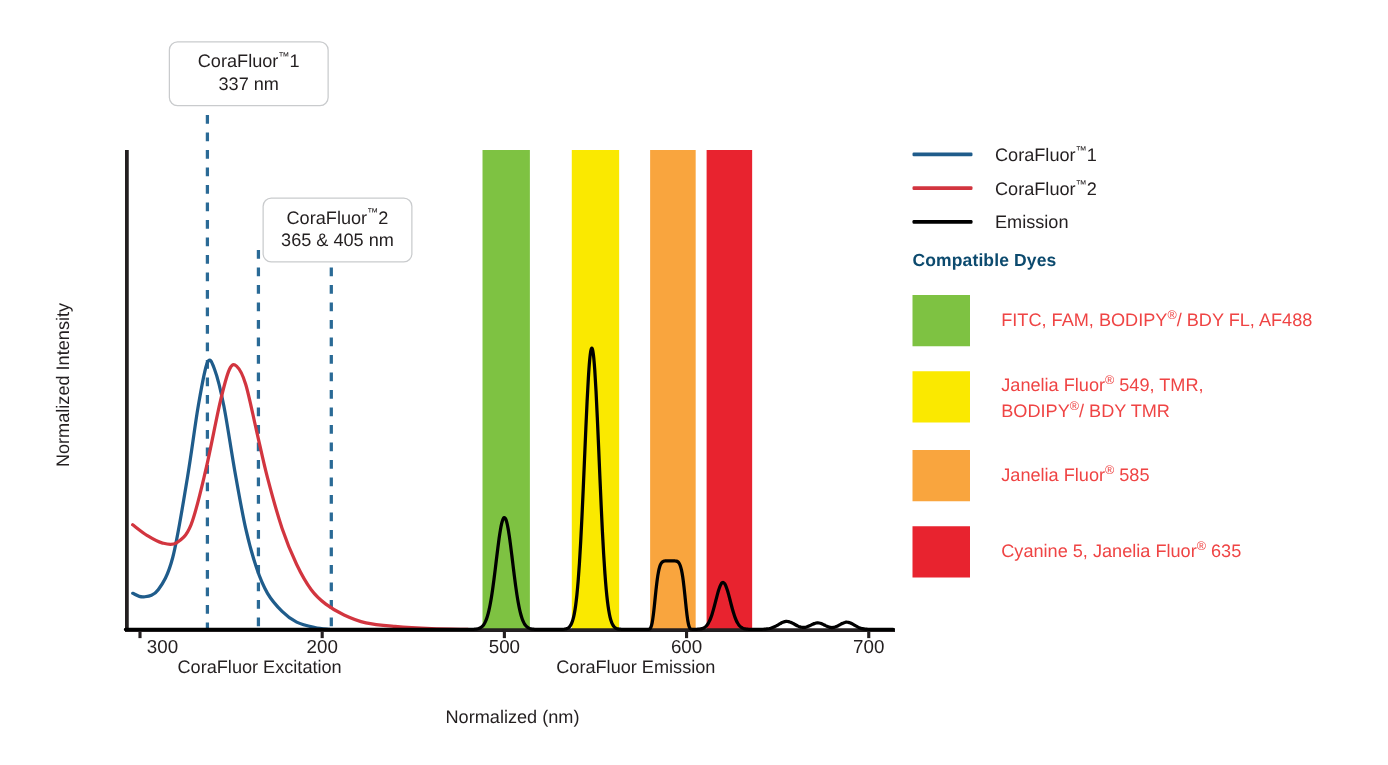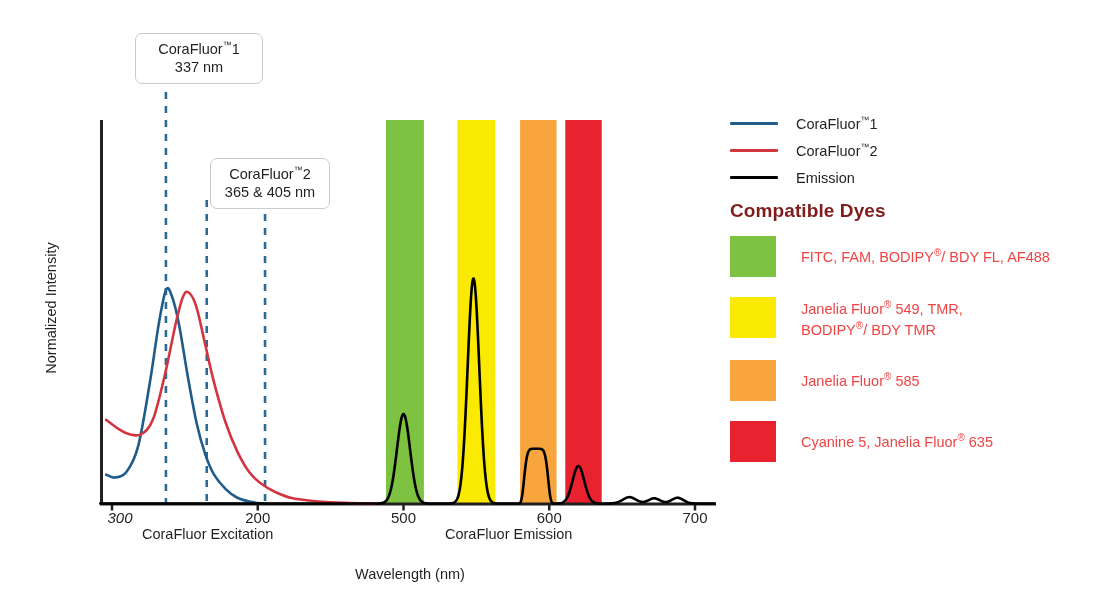--- a/index.html
+++ b/index.html
@@ -42,21 +42,21 @@
     transform:rotate(-90deg);transform-origin:50% 50%;
   }
 
   
   #legend{position:absolute;left:730px;top:110px;width:370px;}
   .leg-row{display:flex;align-items:center;height:27px;}
   .leg-swatch{width:48px;height:3px;flex:0 0 48px;border-radius:1px;}
   .leg-label{margin-left:18px;font-size:14.5px;color:#231f20;white-space:nowrap;}
 
   #dyes-title{
-    position:absolute;left:730px;top:200px;font-size:19px;color:#7f1d1d;
+    position:absolute;left:730px;top:200px;font-size:14px;color:#0c4a6e;
     font-weight:600;letter-spacing:.1px;
   }
   #dyes{position:absolute;left:730px;top:236px;width:372px;}
   .dye-row{display:flex;align-items:flex-start;margin-bottom:20px;min-height:41px;}
   .dye-swatch{width:46px;height:41px;flex:0 0 46px;}
   .dye-label{
     margin-left:25px;font-size:14.5px;color:#ef4444;line-height:1.32;
     padding-top:10px;
   }
   .dye-label .ln{display:block;white-space:nowrap;}
@@ -103,31 +103,31 @@
     <span class="l1"><span>CoraFluor</span><span class="tm">™</span><span>1</span></span>
     <span class="l2">337 nm</span>
   </div>
 
   <div class="callout" id="callout-2">
     <span class="l1"><span>CoraFluor</span><span class="tm">™</span><span>2</span></span>
     <span class="l2">365 &amp; 405 nm</span>
   </div>
 
   <div id="tick-labels">
-      <div class="axis-tick" style="left: 90px; top: 509px; font-style: italic;">300</div>
+      <div class="axis-tick" style="left: 100px; top: 509px;">300</div>
       <div class="axis-tick" style="left: 227.75px; top: 509px;">200</div>
       <div class="axis-tick" style="left: 373.5px; top: 509px;">500</div>
       <div class="axis-tick" style="left: 519.25px; top: 509px;">600</div>
       <div class="axis-tick" style="left: 665px; top: 509px;">700</div>
     </div>
 
   <div class="axis-sub" id="sub-left" style="left:142px;top:526px;">CoraFluor Excitation</div>
   <div class="axis-sub" id="sub-right" style="left:412px;top:526px;margin-left:33px;">CoraFluor Emission</div>
 
-  <div id="xlabel">Wavelength (nm)</div>
+  <div id="xlabel">Normalized (nm)</div>
   <div id="ylabel">Normalized Intensity</div>
 
   <div id="legend">
       <div class="leg-row">
         <span class="leg-swatch" style="background: rgb(31, 92, 139);"></span>
         <span class="leg-label">CoraFluor<span class="tm">™</span>1</span>
       </div>
       <div class="leg-row">
         <span class="leg-swatch" style="background: rgb(210, 53, 63);"></span>
         <span class="leg-label">CoraFluor<span class="tm">™</span>2</span>

